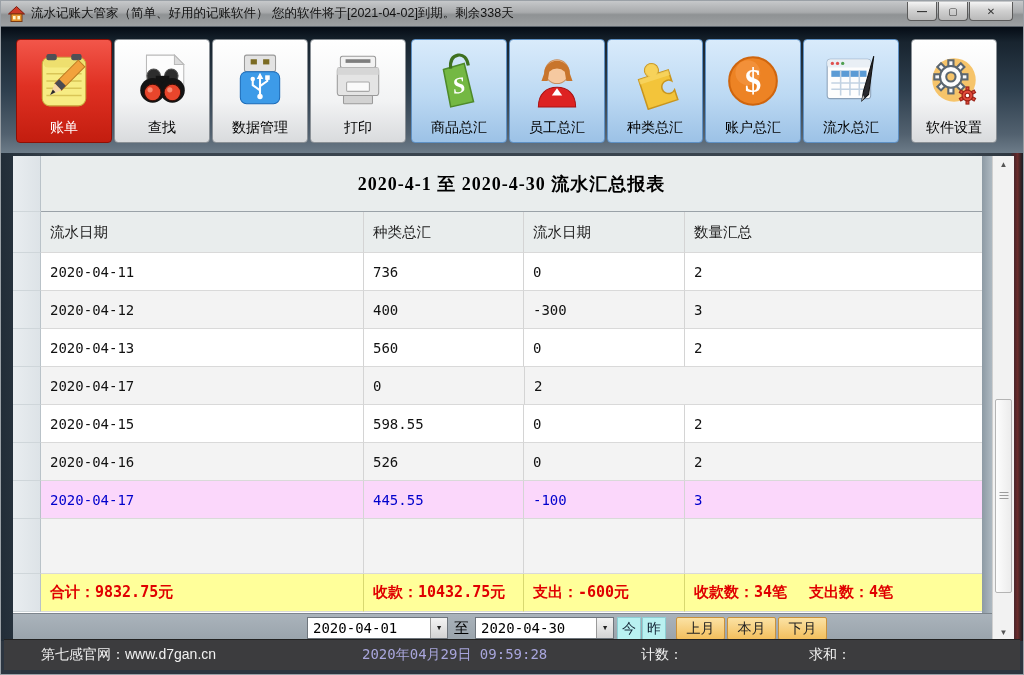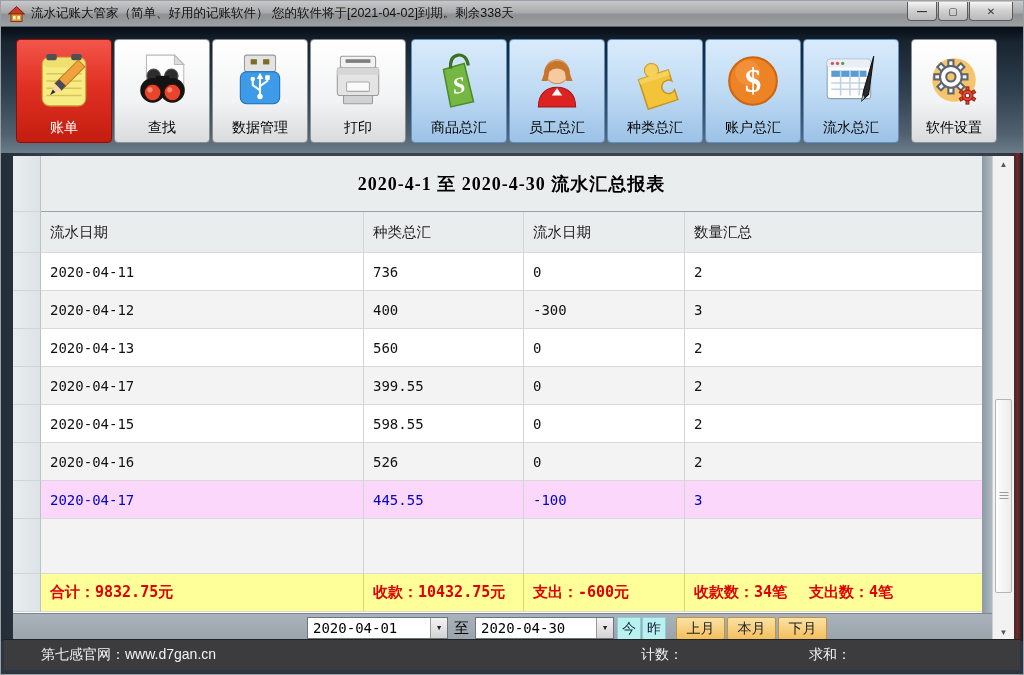--- a/index.html
+++ b/index.html
@@ -331,21 +331,20 @@
       <div class="trow data-row">
         <div class="rh"></div>
         <div class="cell c-date">2020-04-13</div>
         <div class="cell c-in">560</div>
         <div class="cell c-out">0</div>
         <div class="cell c-qty">2</div>
       </div>
       <div class="trow data-row alt">
         <div class="rh"></div>
         <div class="cell c-date">2020-04-17</div>
-        <div class="cell c-in">399.55</div>
         <div class="cell c-out">0</div>
         <div class="cell c-qty">2</div>
       </div>
       <div class="trow data-row">
         <div class="rh"></div>
         <div class="cell c-date">2020-04-15</div>
         <div class="cell c-in">598.55</div>
         <div class="cell c-out">0</div>
         <div class="cell c-qty">2</div>
       </div>
@@ -407,16 +406,17 @@
       <div class="day-btn today">今</div>
       <div class="day-btn yday">昨</div>
       <div class="month-btn prev">上月</div>
       <div class="month-btn cur">本月</div>
       <div class="month-btn next">下月</div>
     </div>
   </div>
 
   <div class="statusbar">
     <div class="sb-item sb-site">第七感官网：www.d7gan.cn</div>
+    <div class="sb-item sb-date">2020年04月29日  09:59:28</div>
     <div class="sb-item sb-count">计数：</div>
     <div class="sb-item sb-sum">求和：</div>
   </div>
 </div>
 
 </body></html>

